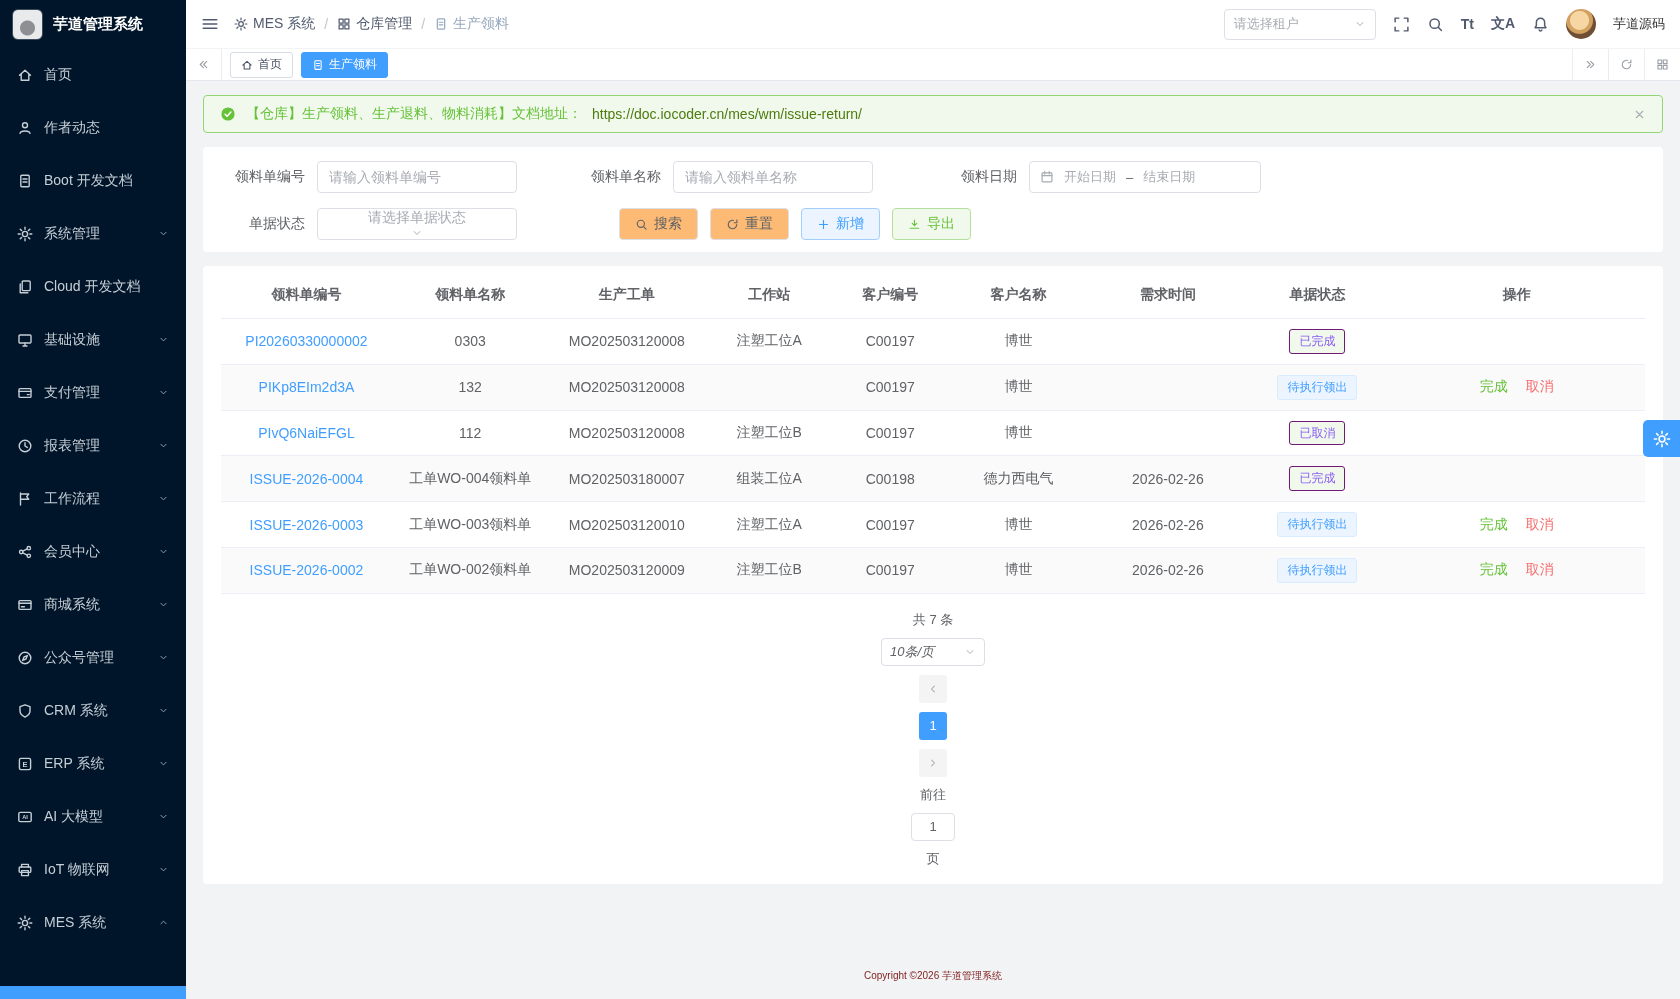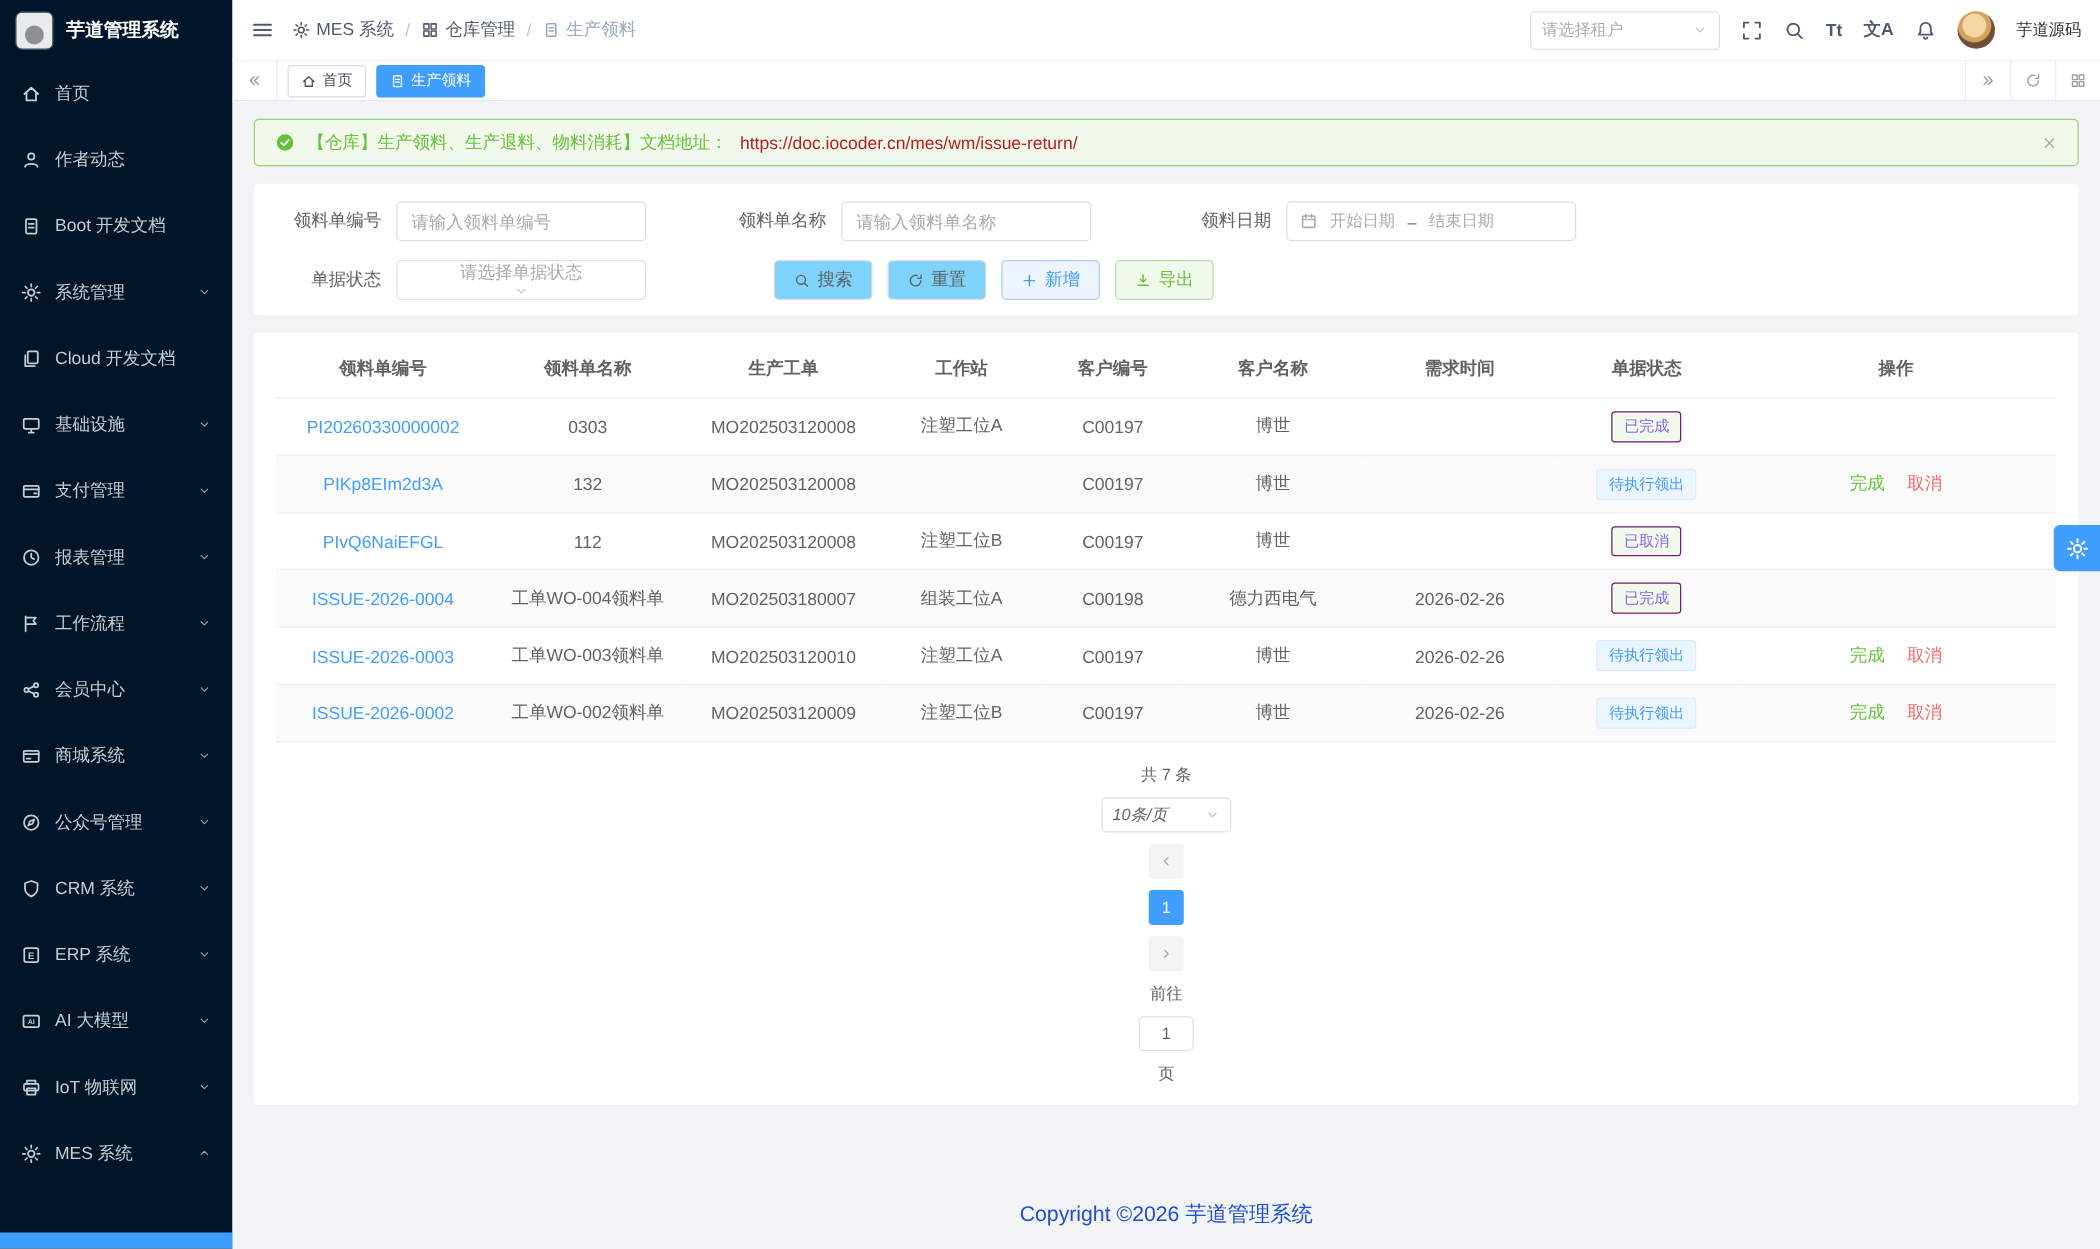--- a/index.html
+++ b/index.html
@@ -57,39 +57,39 @@
   .tag-tab .tt-icon { font-size:12px; display:flex; }
   .tag-tab.active { background:#409eff; border-color:#409eff; color:#fff; }
   .tabbar-spacer { flex:1; }
 
   
   .content { position:relative; height:918px; padding:14px 17px; background:#f2f3f5; }
 
   .alert { height:38px; border:1px solid #95d475; background:#f0f9eb; border-radius:4px;
     display:flex; align-items:center; padding:0 16px; gap:10px; color:#67c23a; font-size:14px; margin-bottom:14px; }
   .alert-icon { font-size:16px; display:flex; }
-  .alert-link { color:#b91c1c; text-decoration:none; cursor:pointer; }
+  .alert-link { color:#4d7c0f; text-decoration:none; cursor:pointer; }
   .alert-close { margin-left:auto; color:#a8abb2; font-size:13px; cursor:pointer; display:flex; }
 
   .card { background:#fff; border-radius:4px; }
   .filter-card { padding:14px 20px 12px; margin-bottom:14px; }
   .frow { display:flex; align-items:center; }
   .frow.first { margin-bottom:15px; }
   .fgroup { display:flex; align-items:center; margin-right:62px; }
   .flabel { width:82px; text-align:right; margin-right:12px; color:#606266; font-size:14px; white-space:nowrap; }
   .finput { width:200px; height:32px; border:1px solid #dcdfe6; border-radius:4px; padding:0 11px;
     font-size:14px; color:#606266; background:#fff; outline:none; font-family:inherit; }
   .finput::placeholder { color:#a8abb2; }
   .sel { width:200px; height:32px; border:1px solid #dcdfe6; border-radius:4px; background:#fff;
     display:flex; align-items:center; justify-content:space-between; padding:0 11px; cursor:pointer;flex-direction:column; }
   .sel .ph { color:#a8abb2; font-size:14px; }
   .date-range { width:232px; height:32px; border:1px solid #dcdfe6; border-radius:4px; background:#fff;
     display:flex; align-items:center; gap:10px; padding:1px 10px; color:#a8abb2; font-size:13px; cursor:pointer; }
   .date-range .dr-icon { color:#a8abb2; font-size:14px; display:flex; }
-  .btn { height:32px; padding:0 15px; border:1px solid #dcdfe6; border-radius:4px; background:#7dd3fc;
+  .btn { height:32px; padding:0 15px; border:1px solid #dcdfe6; border-radius:4px; background:#fdba74;
     color:#606266; font-size:14px; display:inline-flex; align-items:center; gap:6px; cursor:pointer;
     margin-right:12px; font-family:inherit; }
   .btn .b-icon { font-size:13px; display:flex; }
   .btn-add { background:#ecf5ff; border-color:#a0cfff; color:#409eff; }
   .btn-export { background:#f0f9eb; border-color:#b3e19d; color:#67c23a; }
   .btn-area { margin-left:40px; display:flex; align-items:center; }
 
   .table-card { padding:6px 18px 16px; }
   .data-table { width:100%; border-collapse:collapse; table-layout:fixed; }
   .data-table th { color:#606266; font-weight:700; padding:14px 4px; text-align:center;
@@ -113,21 +113,21 @@
     color:#606266; font-size:13px;flex-direction:column; }
   .pg-size { width:104px; height:28px; border:1px solid #dcdfe6; border-radius:4px; background:#fff;
     display:flex; align-items:center; justify-content:space-between; padding:0 8px; cursor:pointer;font-style:italic; }
   .pg-btn { width:28px; height:28px; border-radius:3px; background:#f4f4f5; color:#a8abb2;
     display:flex; align-items:center; justify-content:center; cursor:pointer; font-size:12px; }
   .pg-page { width:28px; height:28px; border-radius:3px; background:#409eff; color:#fff;
     display:flex; align-items:center; justify-content:center; cursor:pointer; font-size:13px; }
   .pg-goto-input { width:44px; height:28px; border:1px solid #dcdfe6; border-radius:4px; text-align:center;
     font-size:13px; color:#606266; outline:none; font-family:inherit; }
 
-  .footer { position:absolute; left:0; right:0; bottom:16px; text-align:center; color:#1d4ed8; font-size:17px; }
+  .footer { position:absolute; left:0; right:0; bottom:16px; text-align:center; color:#7f1d1d; font-size:10px; }
 
   .settings-fab { position:absolute; right:0; top:420px; width:37px; height:37px; background:#409eff;
     border-radius:5px 0 0 5px; display:flex; align-items:center; justify-content:center; color:#fff;
     font-size:18px; cursor:pointer; z-index:5; }
 </style>
 </head>
 <body>
 
 <aside class="sidebar">
   <div class="logo">

